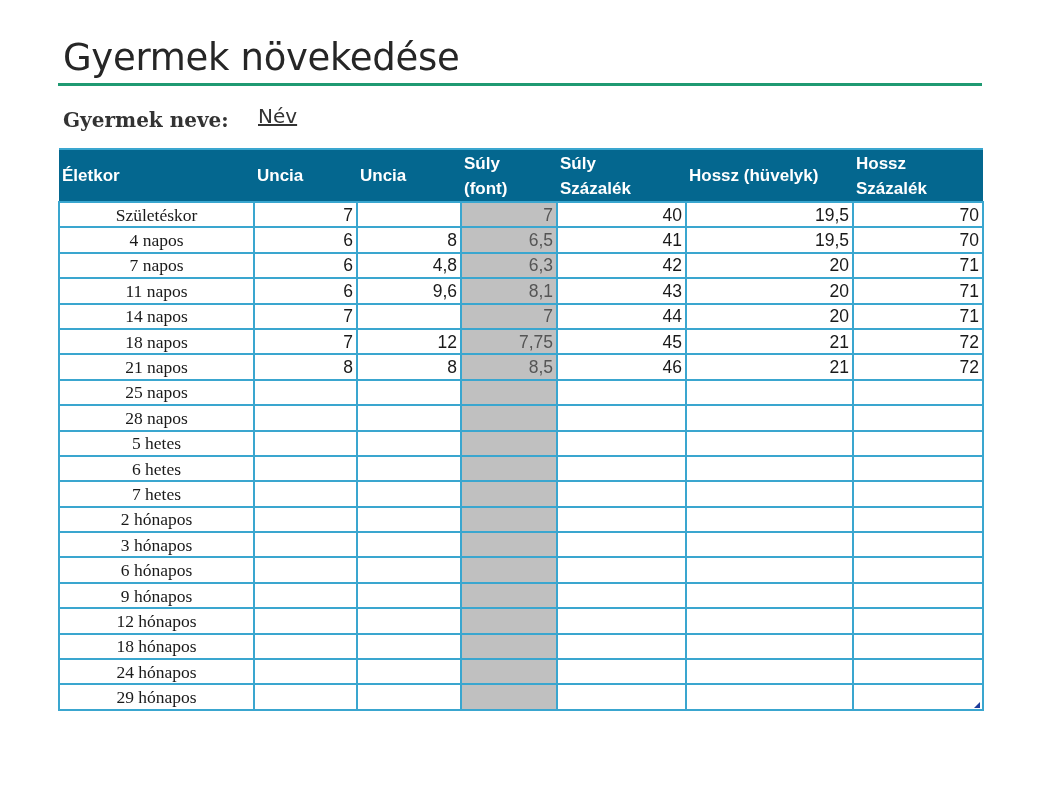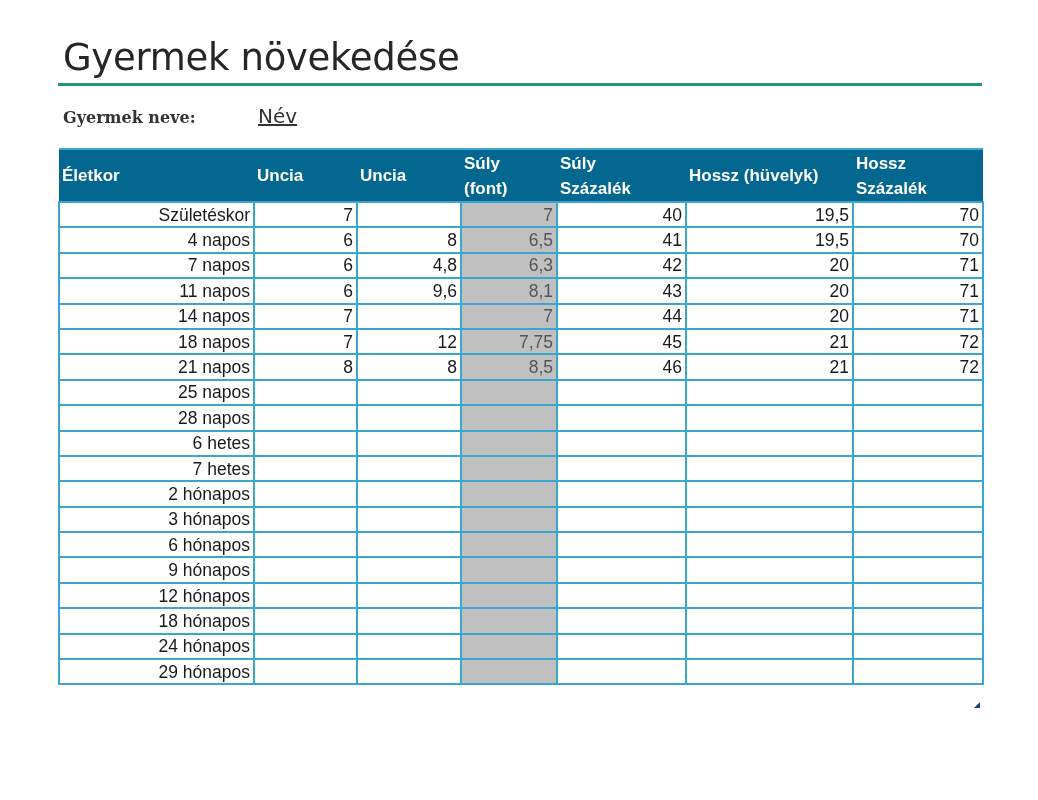--- a/index.html
+++ b/index.html
@@ -5,21 +5,21 @@
   html, body { margin: 0; padding: 0; background: #ffffff; }
   body { width: 1038px; height: 800px; position: relative; overflow: hidden; font-family: "Liberation Sans", sans-serif; }
   .title {
     position: absolute; left: 63px; top: 34px;
     font-family: "DejaVu Sans", sans-serif; font-size: 37px; color: #262626;
     letter-spacing: -0.3px; line-height: 48px; text-align: center;
   }
   .title-rule { position: absolute; left: 58px; top: 83px; width: 924px; height: 3px; background: #1f9a72; }
   .name-label {
     position: absolute; left: 63px; top: 108px;
-    font-family: "DejaVu Serif", serif; font-weight: bold; font-size: 16px; color: #333333;
+    font-family: "DejaVu Serif", serif; font-weight: bold; font-size: 20px; color: #333333;
   }
   .name-value {
     position: absolute; left: 258px; top: 104px;
     font-family: "DejaVu Sans", sans-serif; font-size: 20px; color: #333333; text-decoration: underline;
   }
   table.grid {
     position: absolute; left: 58px; top: 148px;
     border-collapse: collapse; table-layout: fixed; width: 924px;
   }
   table.grid th {
@@ -27,21 +27,21 @@
     text-align: left; vertical-align: middle; padding: 0 3px; height: 51px;
     border: 2px solid #3aa6cf; border-bottom: none; border-top: none; line-height: 25px;
     border-left: none; border-right: none;
   }
   table.grid tr.head { border-top: 2px solid #3aa6cf; margin-top: 36px; }
   table.grid td {
     height: 23.4px; padding: 0 3px; font-size: 17.5px; color: #1a1a1a;
     border: 2px solid #3aa6cf; line-height: 22px; white-space: nowrap; overflow: hidden;
   }
   table.grid td.num { text-align: right; }
-  table.grid td.txt { text-align: right; }
+  table.grid td.txt { text-align: center; font-family: Liberation Serif, serif; }
   table.grid td.gray { background: #c0c0c0; color: #555555; }
   .resize-handle {
     position: absolute; left: 974px; top: 702px; width: 0; height: 0;
     border-left: 6px solid transparent; border-bottom: 6px solid #1e3c9a;
   }
 </style>
 </head>
 <body>
 
 <div class="title">Gyermek növekedése</div>
@@ -163,20 +163,29 @@
       <tr>
         <td class="txt">28 napos</td>
         <td class="num"></td>
         <td class="num"></td>
         <td class="num gray"></td>
         <td class="num"></td>
         <td class="num"></td>
         <td class="num"></td>
       </tr>
       <tr>
+        <td class="txt">5 hetes</td>
+        <td class="num"></td>
+        <td class="num"></td>
+        <td class="num gray"></td>
+        <td class="num"></td>
+        <td class="num"></td>
+        <td class="num"></td>
+      </tr>
+      <tr>
         <td class="txt">6 hetes</td>
         <td class="num"></td>
         <td class="num"></td>
         <td class="num gray"></td>
         <td class="num"></td>
         <td class="num"></td>
         <td class="num"></td>
       </tr>
       <tr>
         <td class="txt">7 hetes</td>

